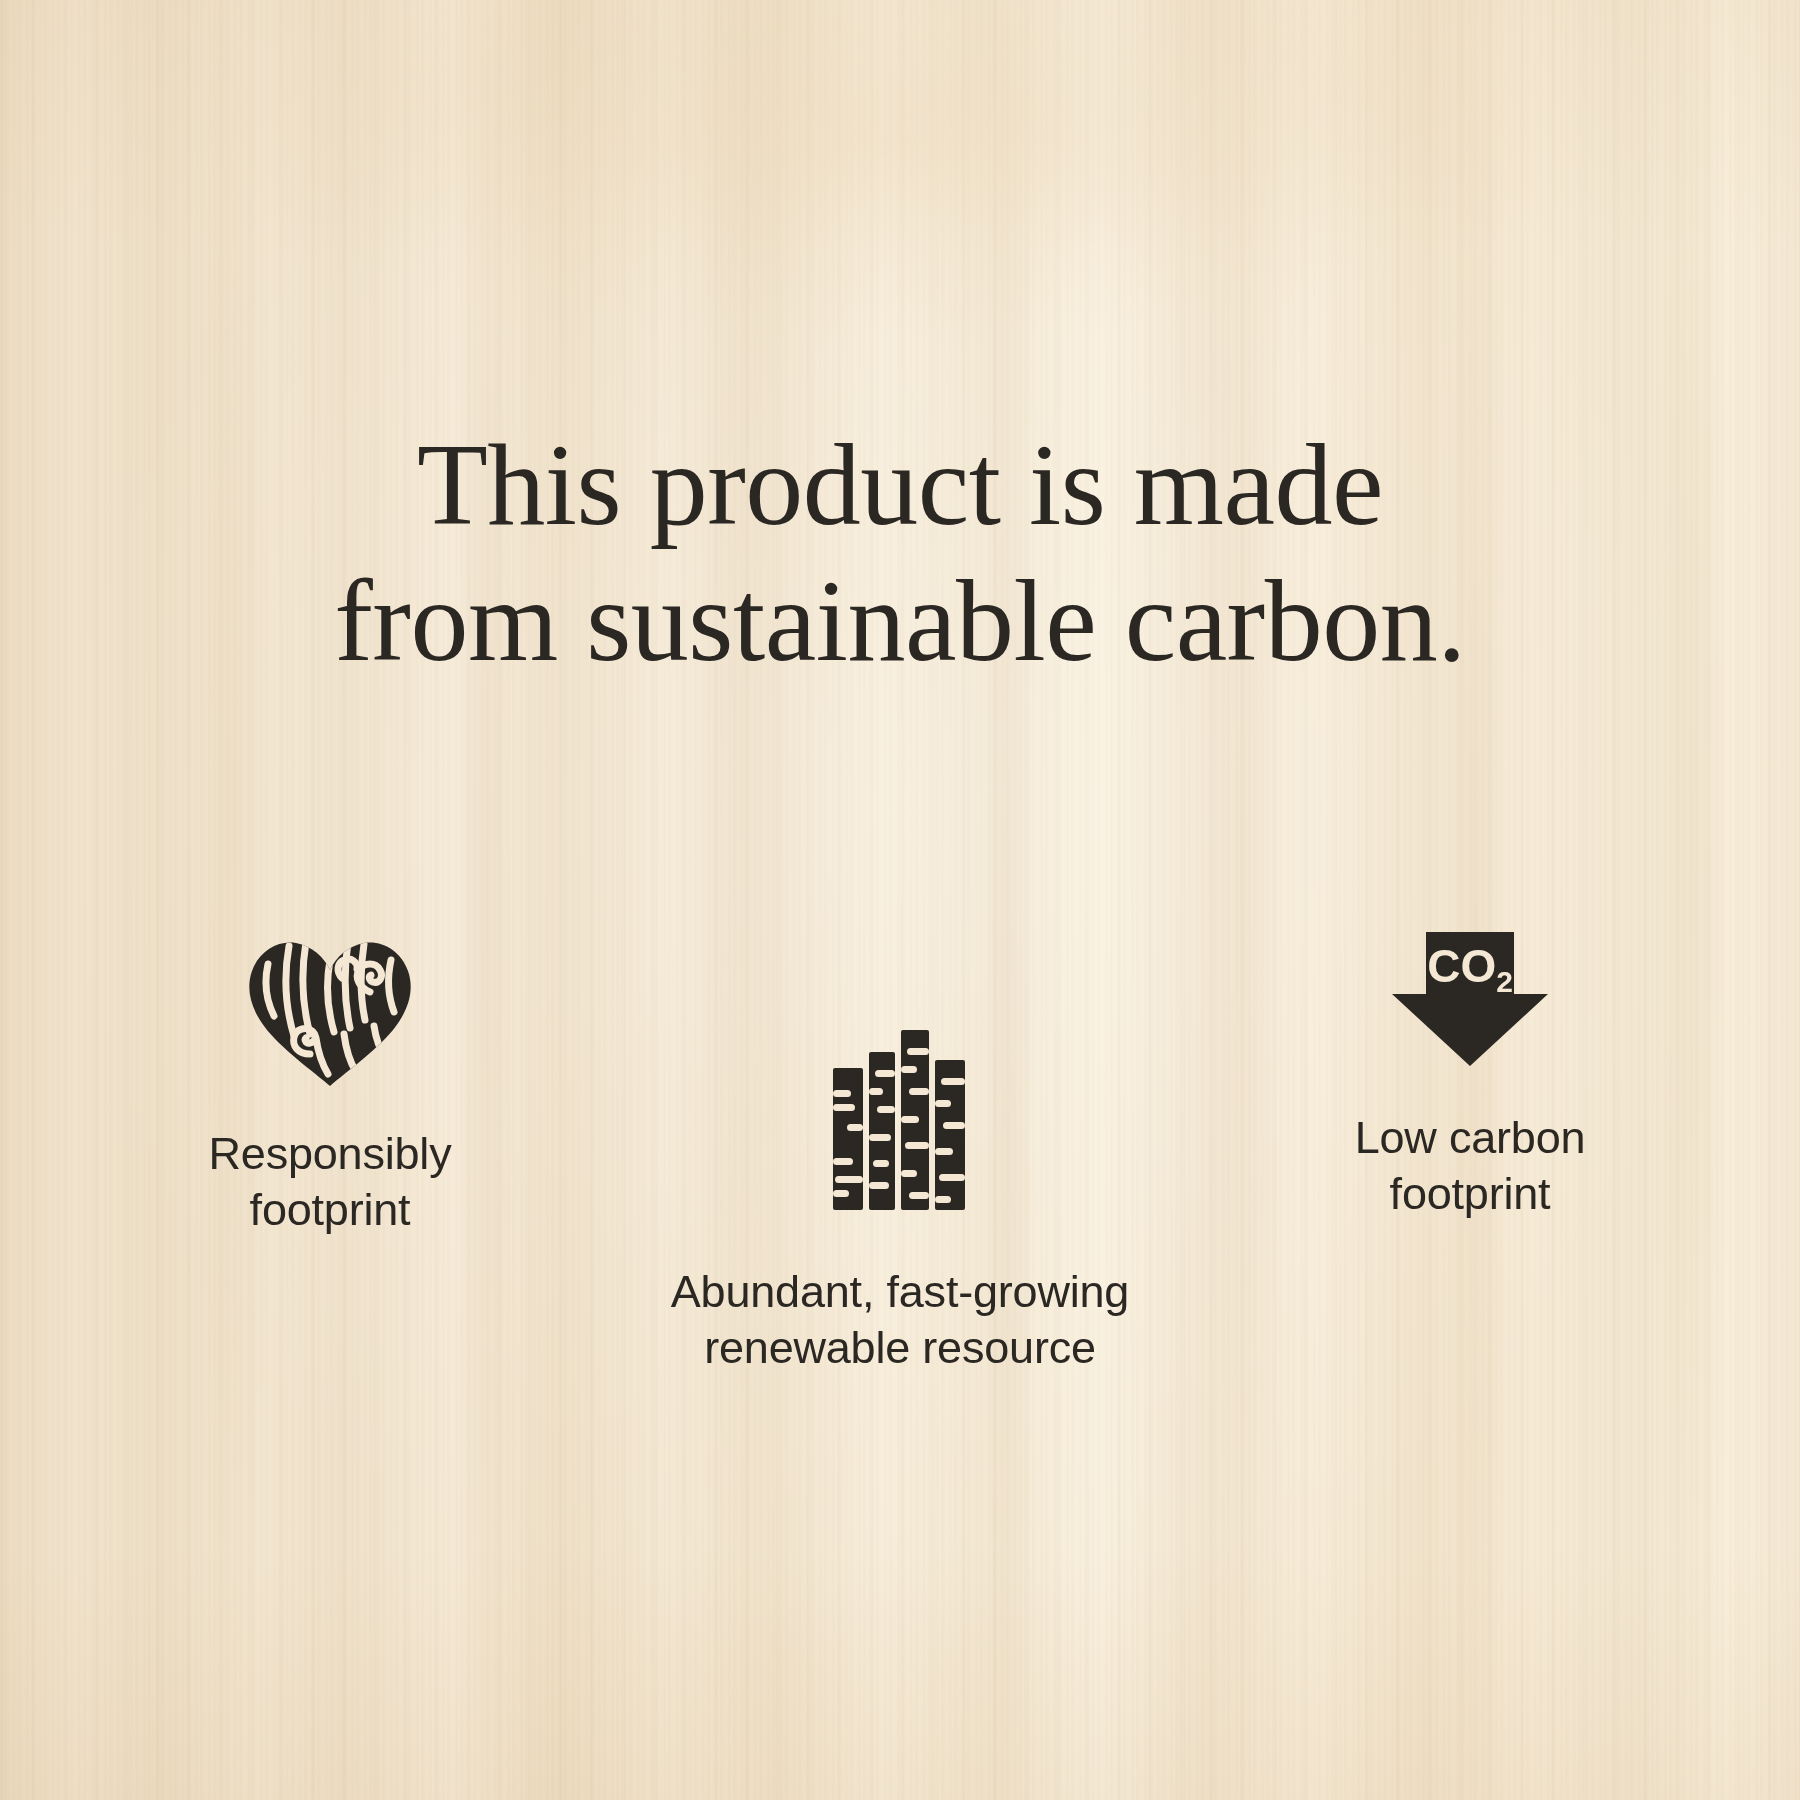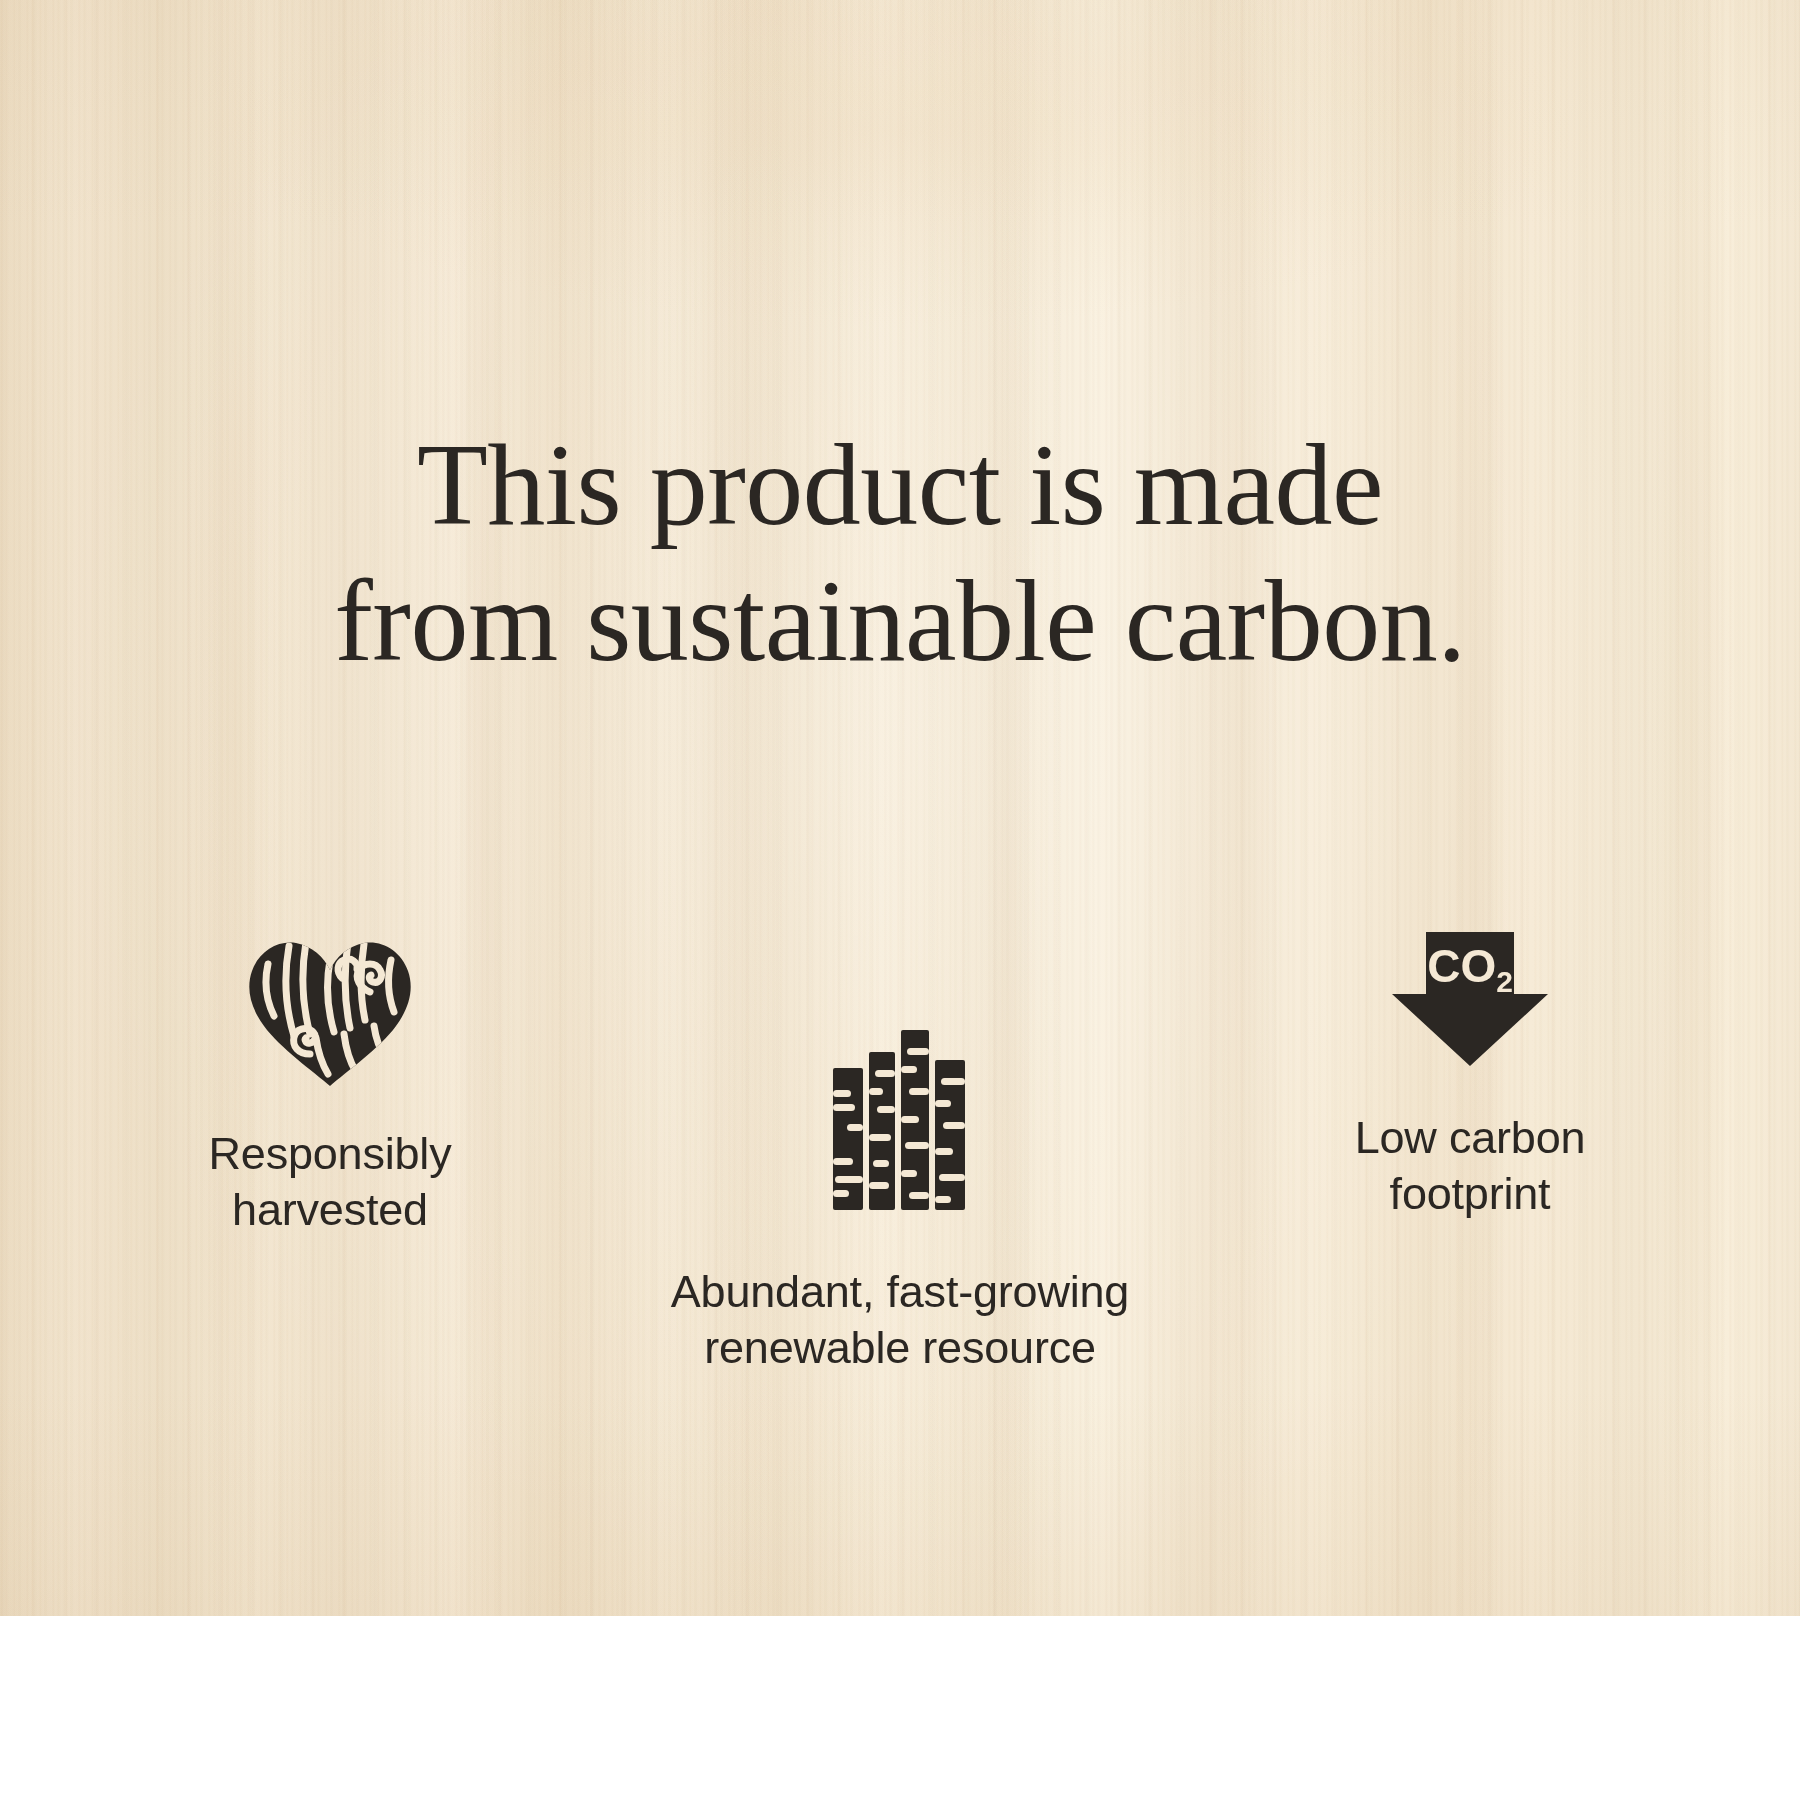--- a/index.html
+++ b/index.html
@@ -3,21 +3,21 @@
 <meta charset="utf-8">
 <style>
   html, body {
     margin: 0;
     padding: 0;
     background: #ffffff;
   }
   #canvas {
     position: relative;
     width: 1800px;
-    height: 1616px;
+    height: 1800px;
     overflow: hidden;
     background-color: #f4e8d4;
     font-family: "Liberation Sans", sans-serif;
   }
 
   
   .tex {
     position: absolute;
     inset: 0;
     pointer-events: none;
@@ -177,21 +177,21 @@
                 <path d="M130 96 C 132 110, 136 120, 142 128"></path>
 
                 <path d="M66 124 C 54 124, 48 116, 50 107 C 52 99, 62 96, 68 101 C 73 105, 72 112, 66 113 C 62 114, 60 110, 62 108"></path>
                 <path d="M126 62 C 116 58, 110 48, 115 40 C 120 32, 132 32, 136 40 C 140 47, 135 54, 129 52 C 125 51, 124 46, 127 45"></path>
                 <path d="M98 48 C 92 42, 93 33, 100 30 C 107 27, 114 32, 113 39"></path>
               </g>
             </g>
           </svg>
         </div>
         <div class="col-label">Responsibly
-harvested</div>
+footprint</div>
       </div>
 
       <div class="col col-center">
         <div class="icon-wrap">
           <svg width="150" height="180" viewBox="0 0 150 180" aria-hidden="true">
             <g fill="#2b2723">
               <rect x="8" y="38" width="30" height="142" rx="2"></rect>
               <rect x="44" y="22" width="26" height="158" rx="2"></rect>
               <rect x="76" y="0" width="28" height="180" rx="2"></rect>
               <rect x="110" y="30" width="30" height="150" rx="2"></rect>

